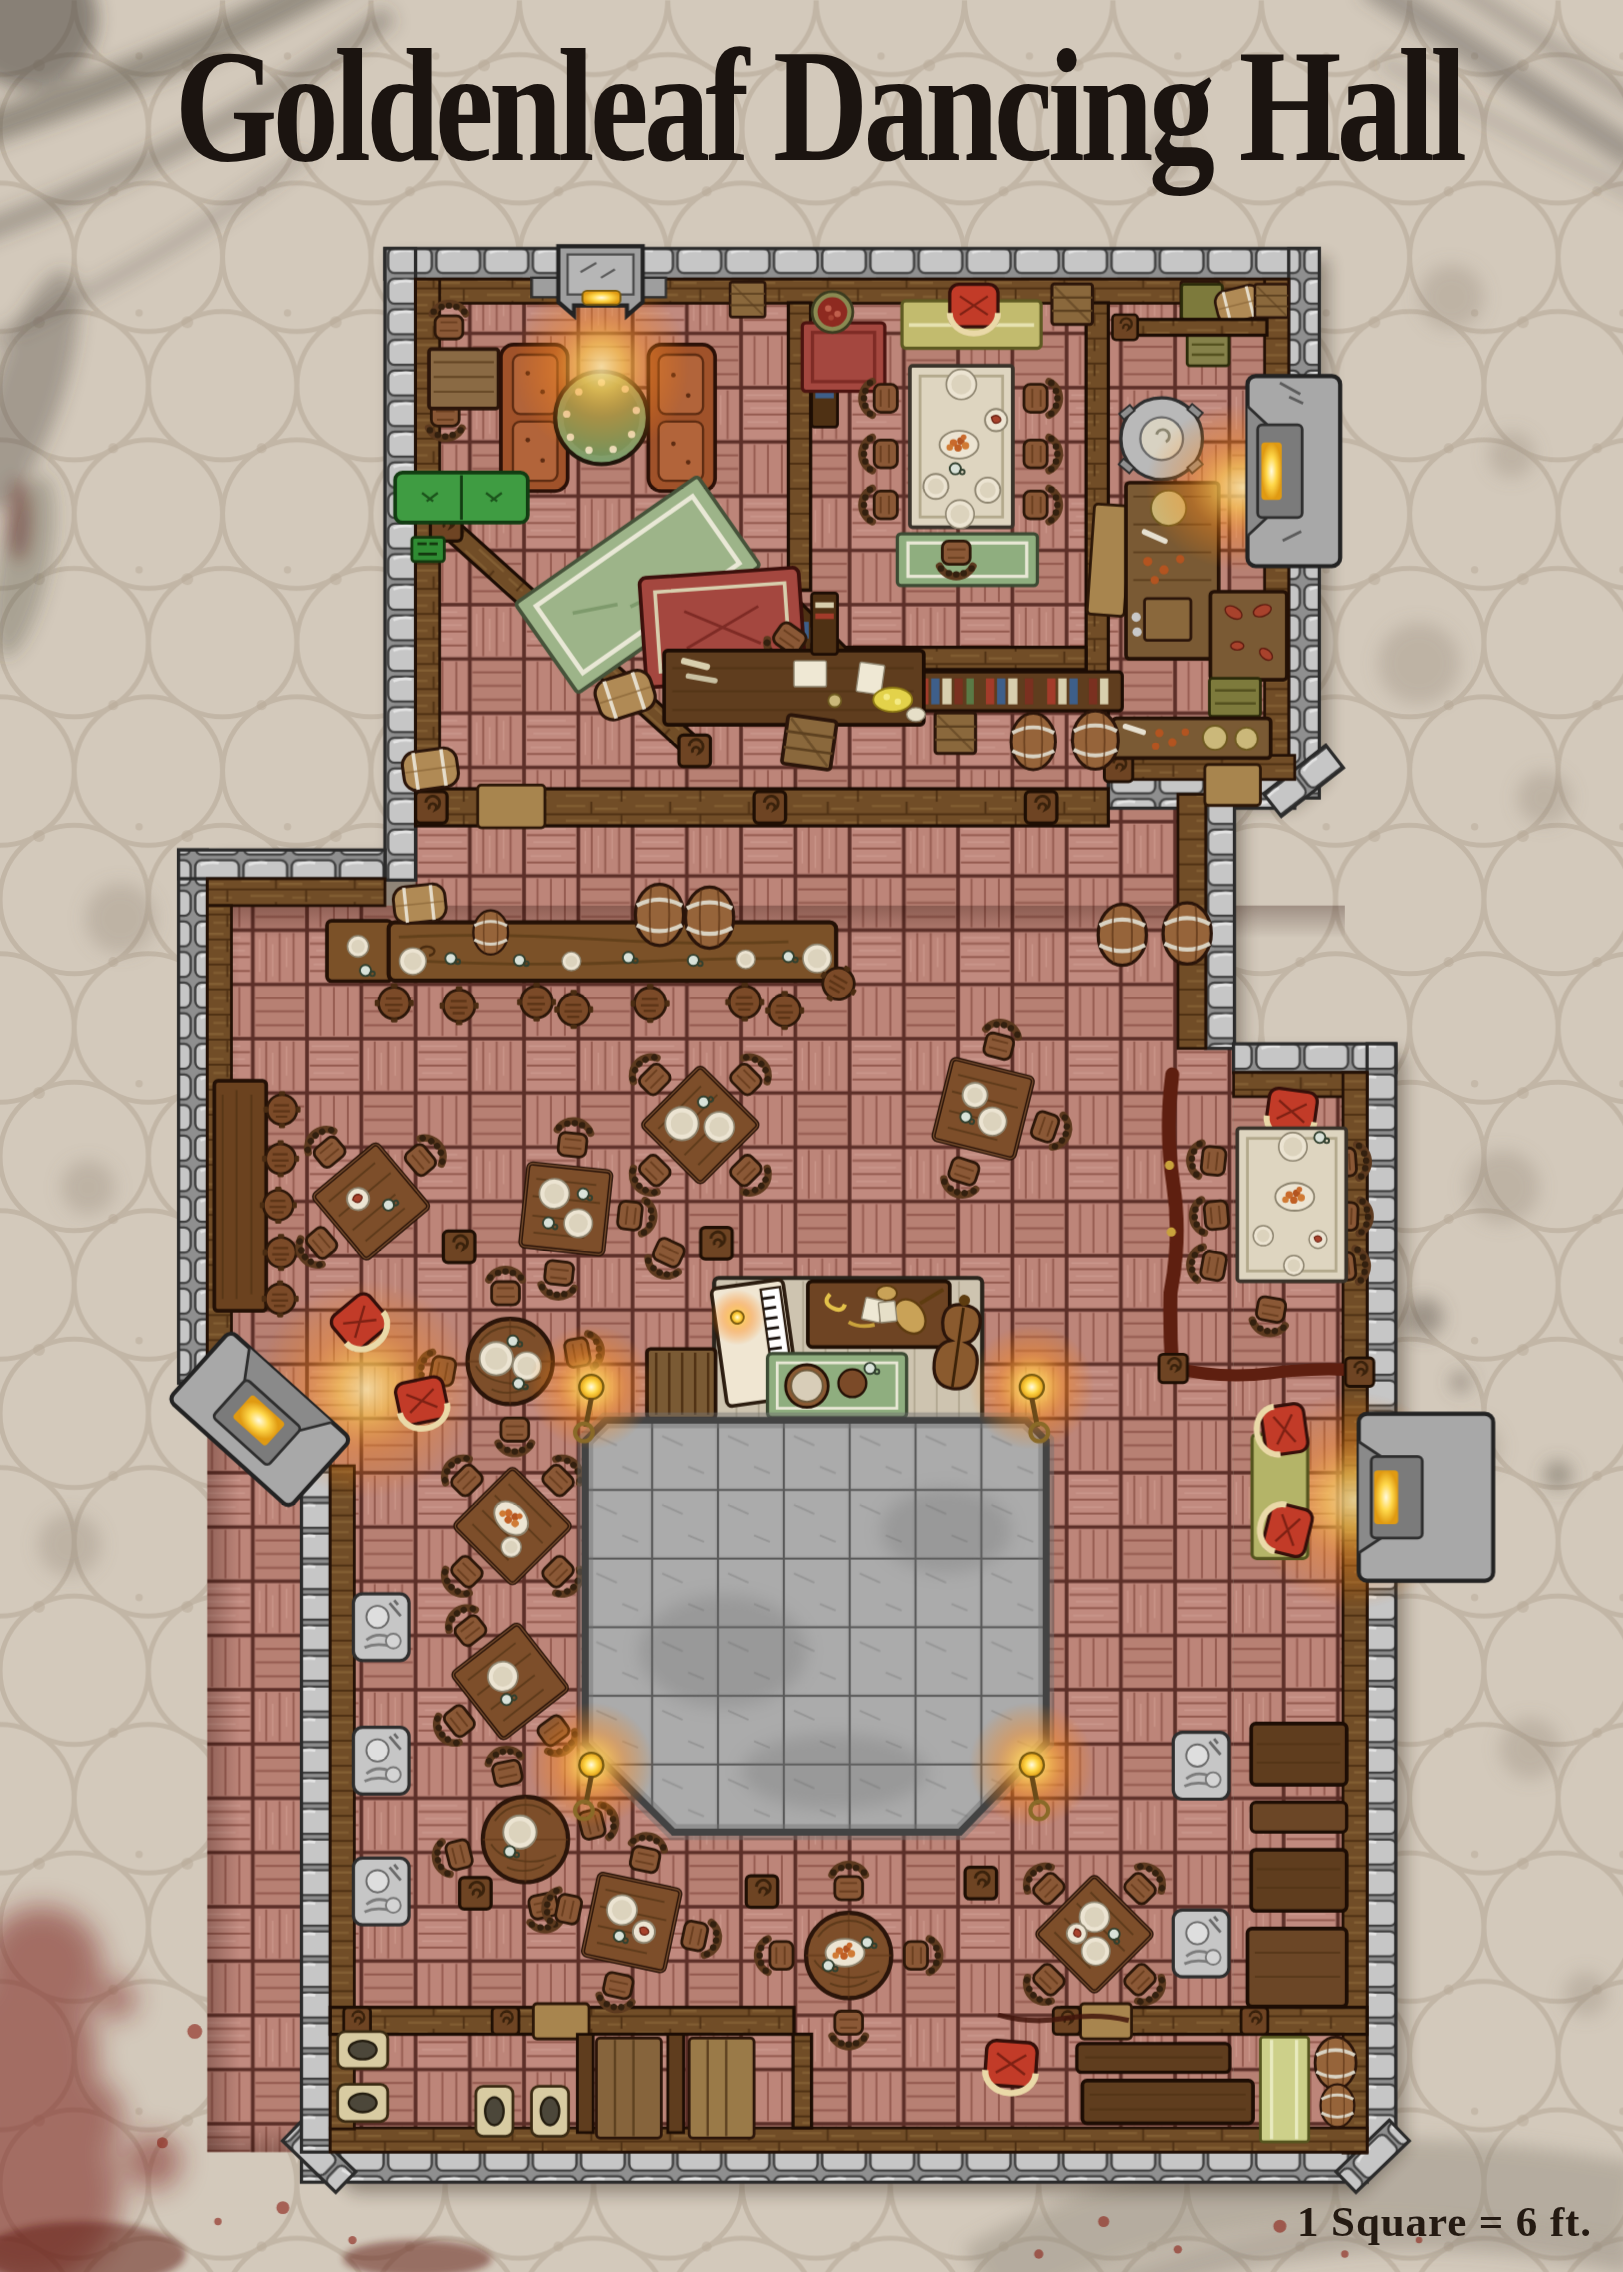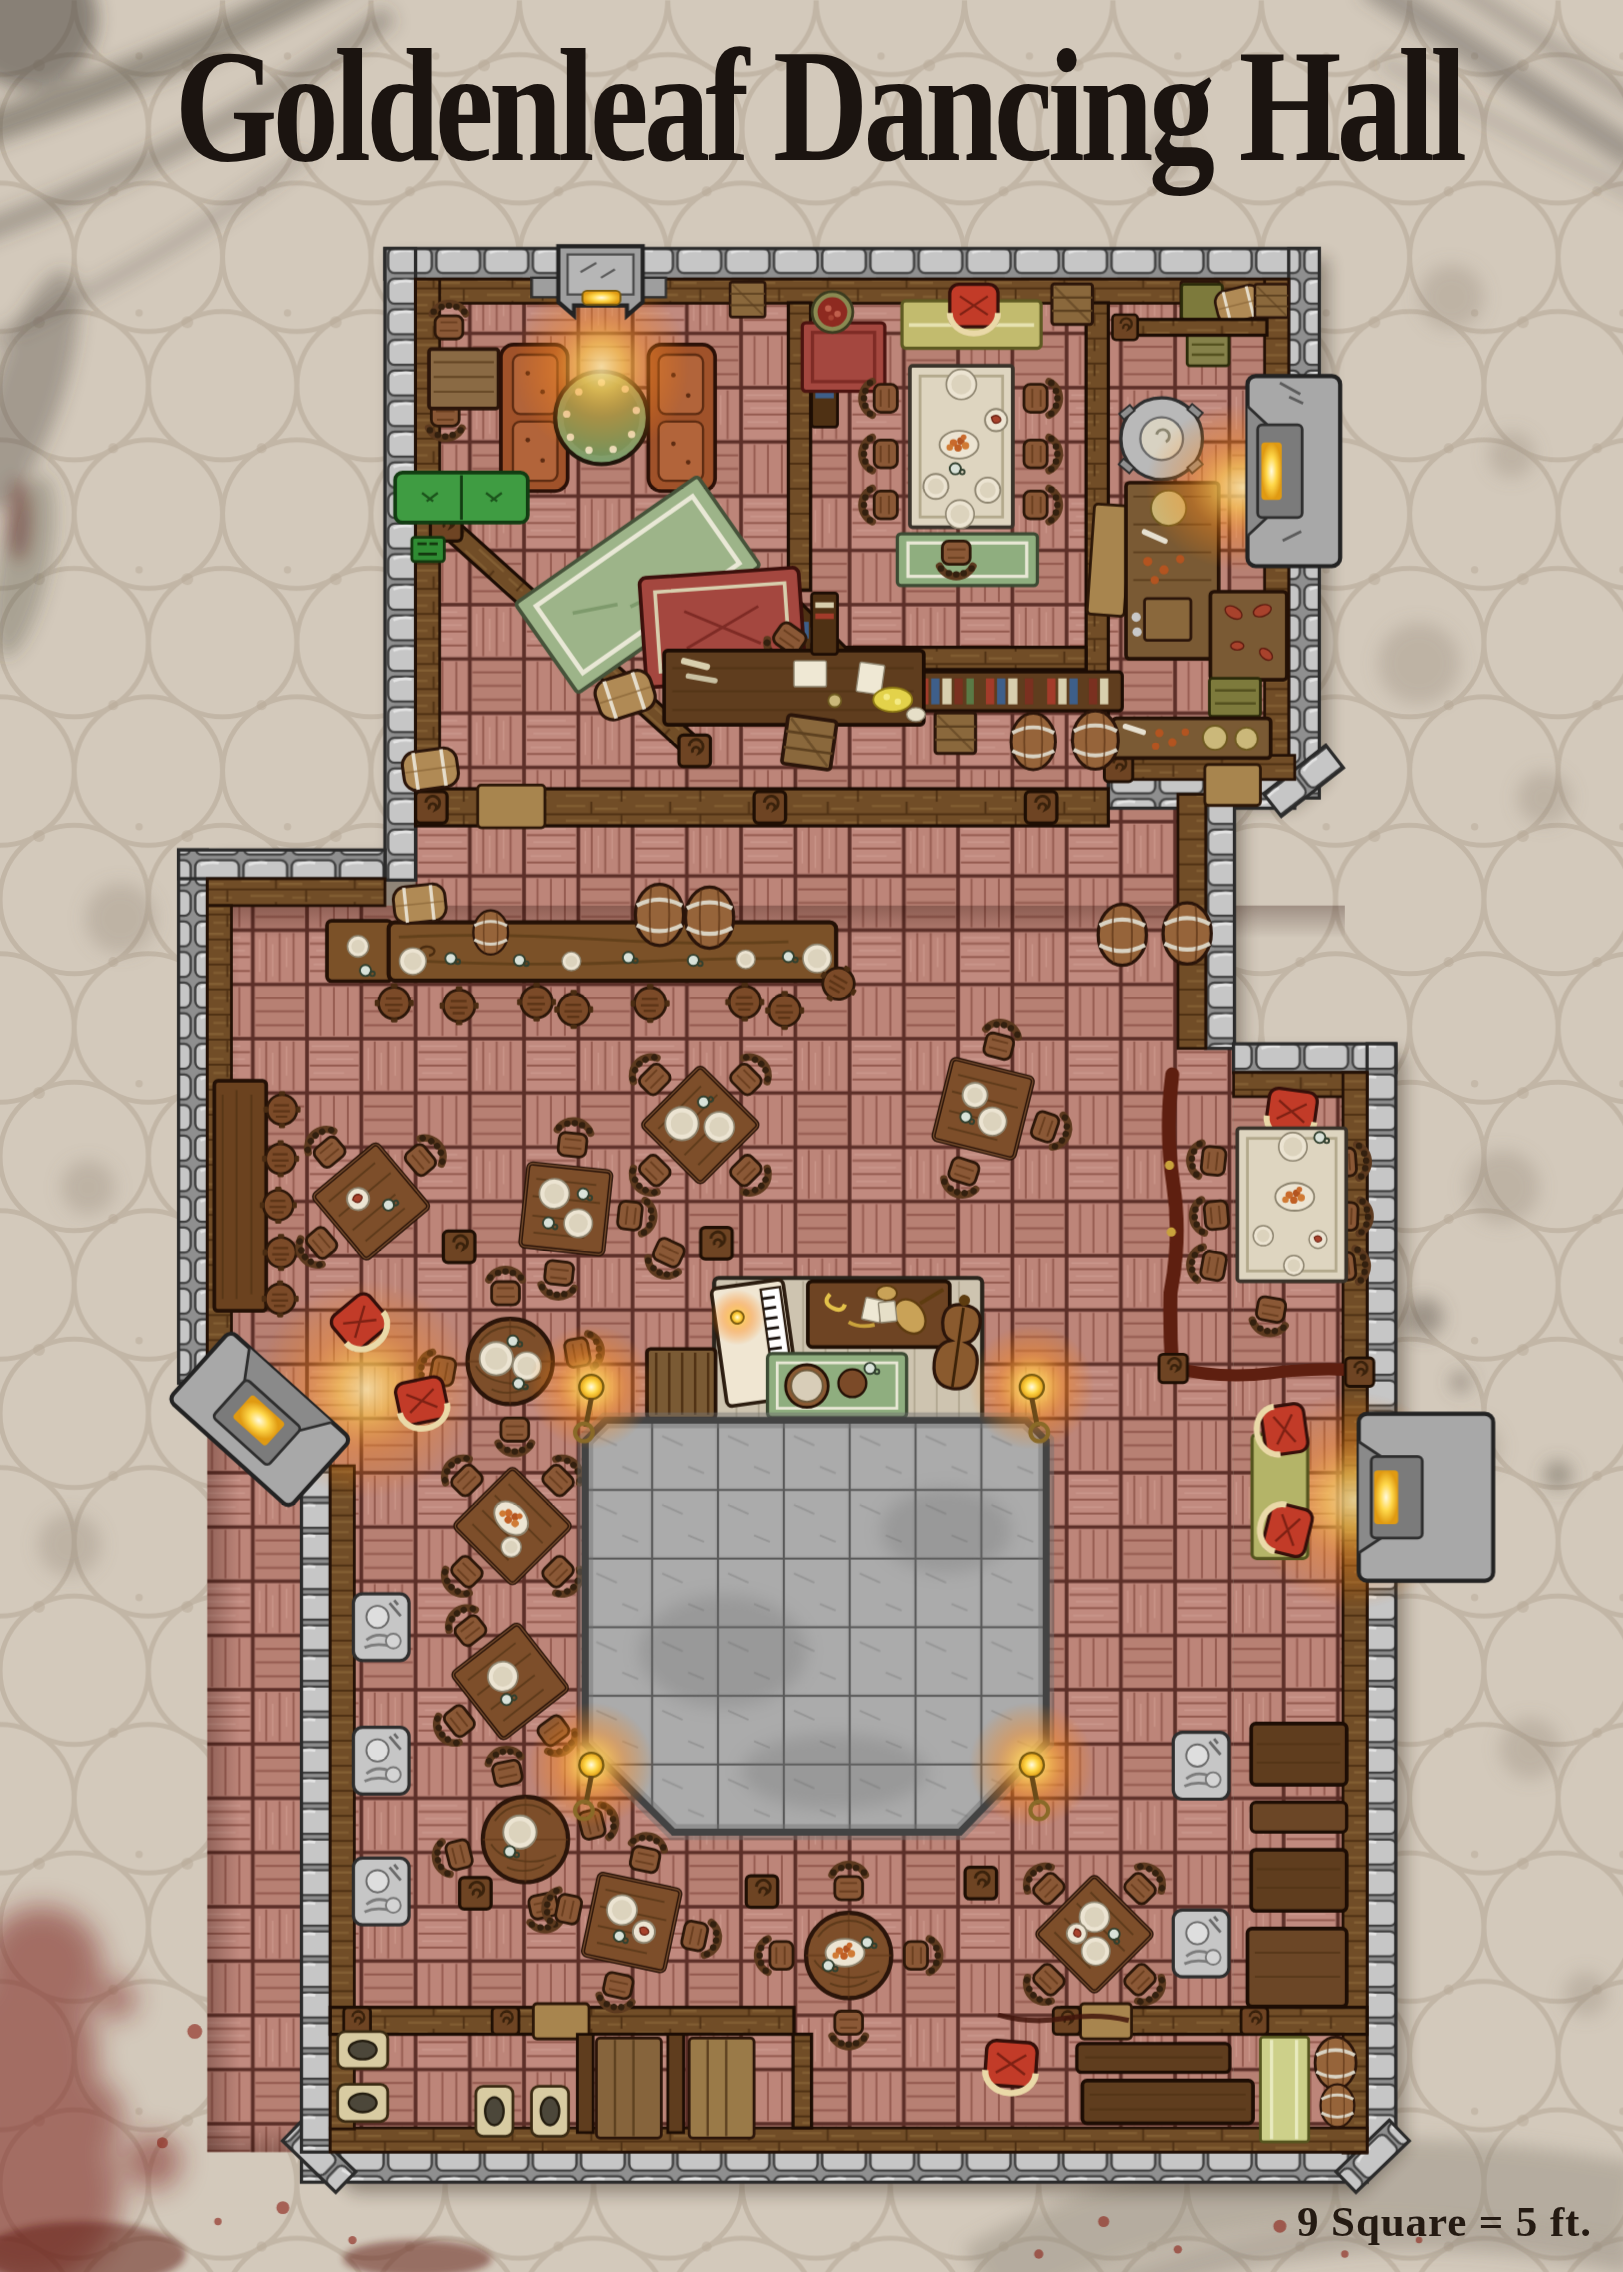--- a/index.html
+++ b/index.html
@@ -952,16 +952,16 @@
   <use href="#post" transform="translate(990,2688)"></use>
   <use href="#post" transform="translate(1545,2680)"></use>
   <use href="#post" transform="translate(1025,4082)"></use>
   <use href="#post" transform="translate(1643,4078)"></use>
   <use href="#post" transform="translate(2115,4060)"></use>
 </g>
 
 </svg>
 
 <div id="title">Goldenleaf Dancing Hall</div>
-<div id="scale-note">9 Square = 5 ft.</div>
+<div id="scale-note">1 Square = 6 ft.</div>
 
 </div>
 
 
 </body></html>

